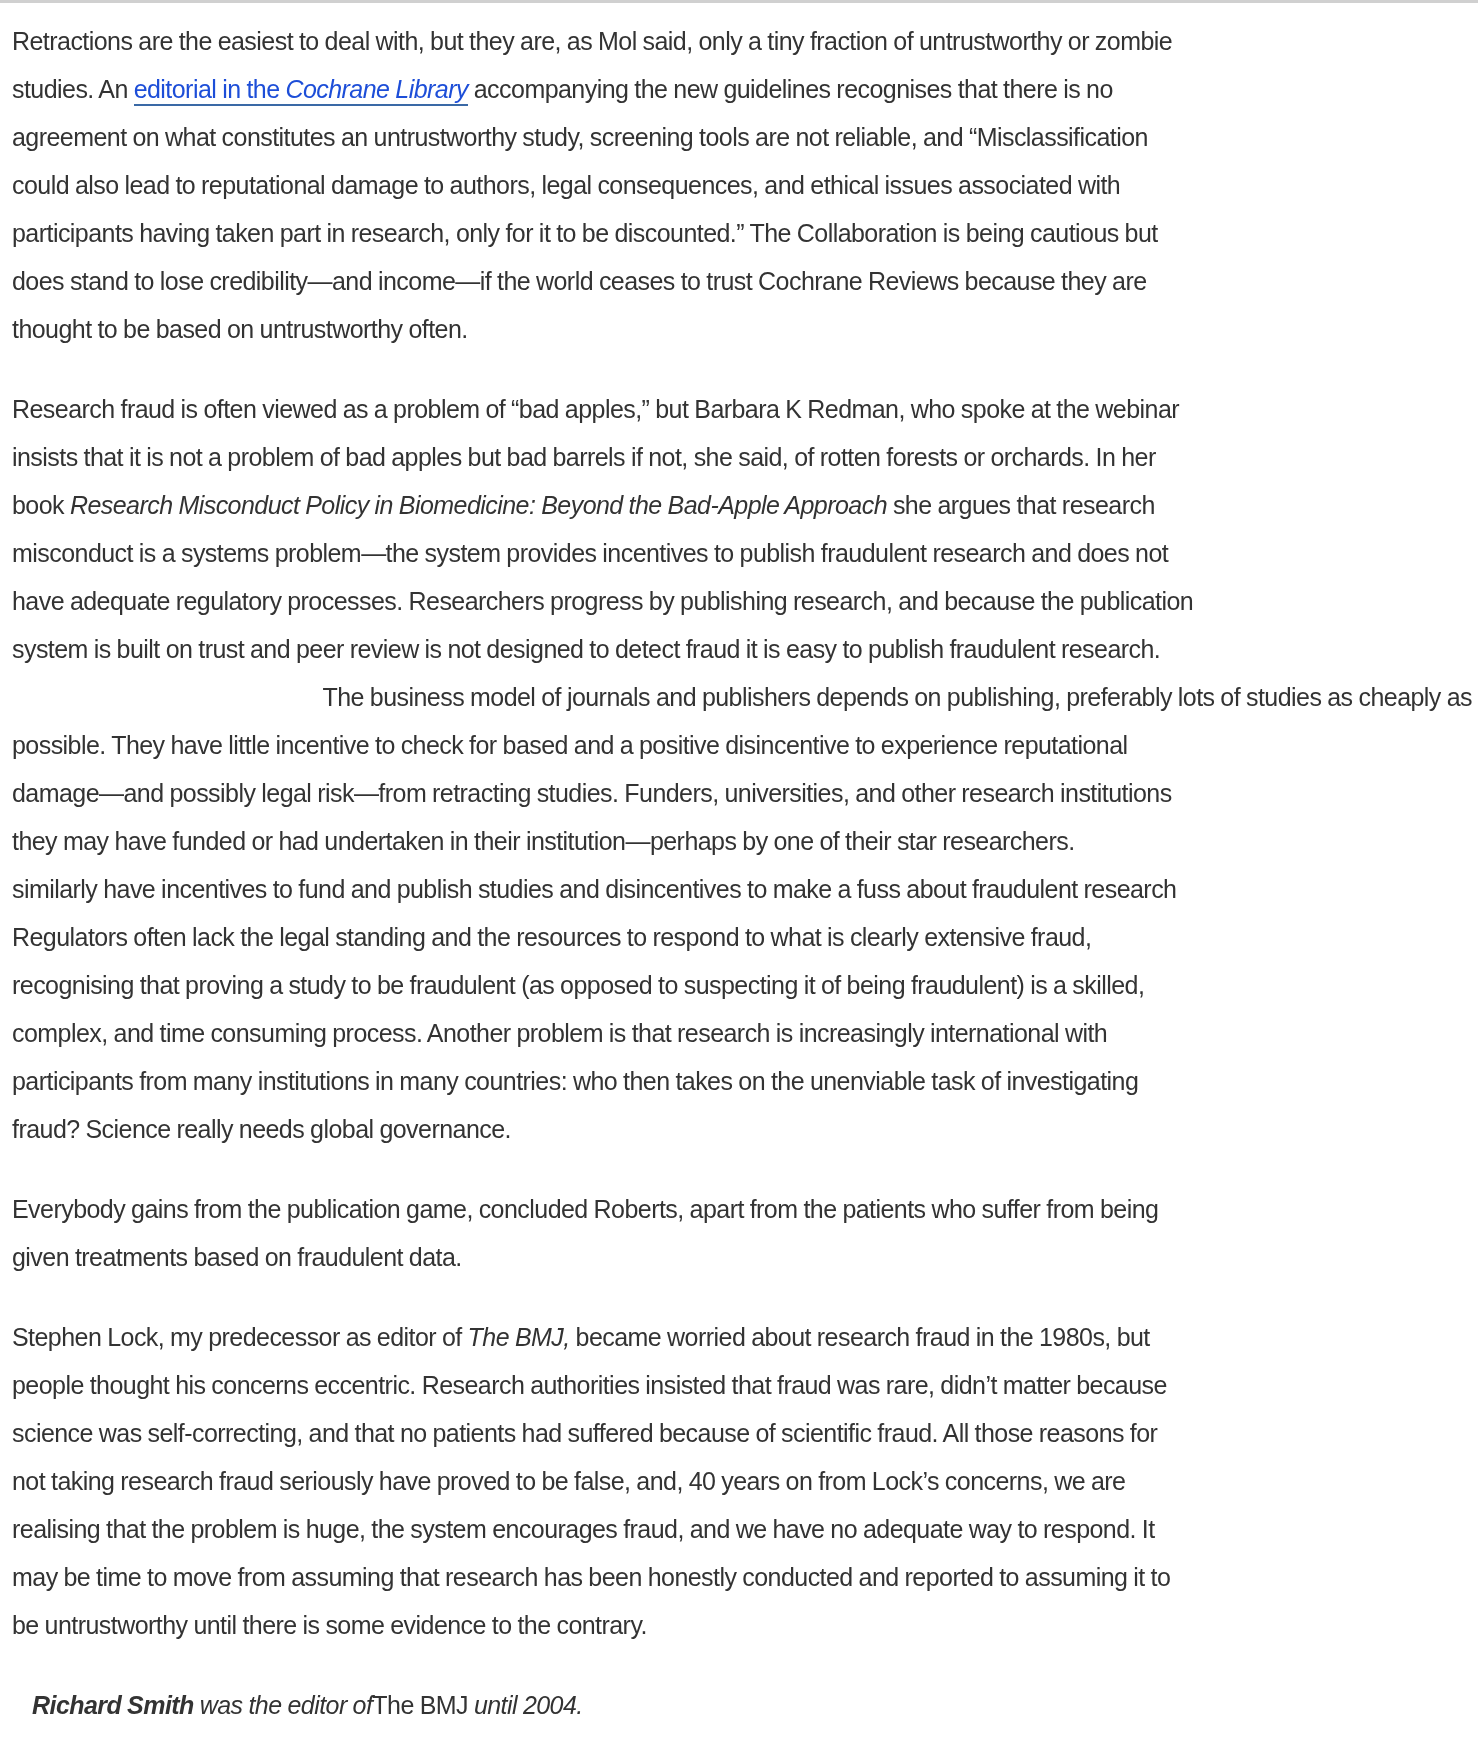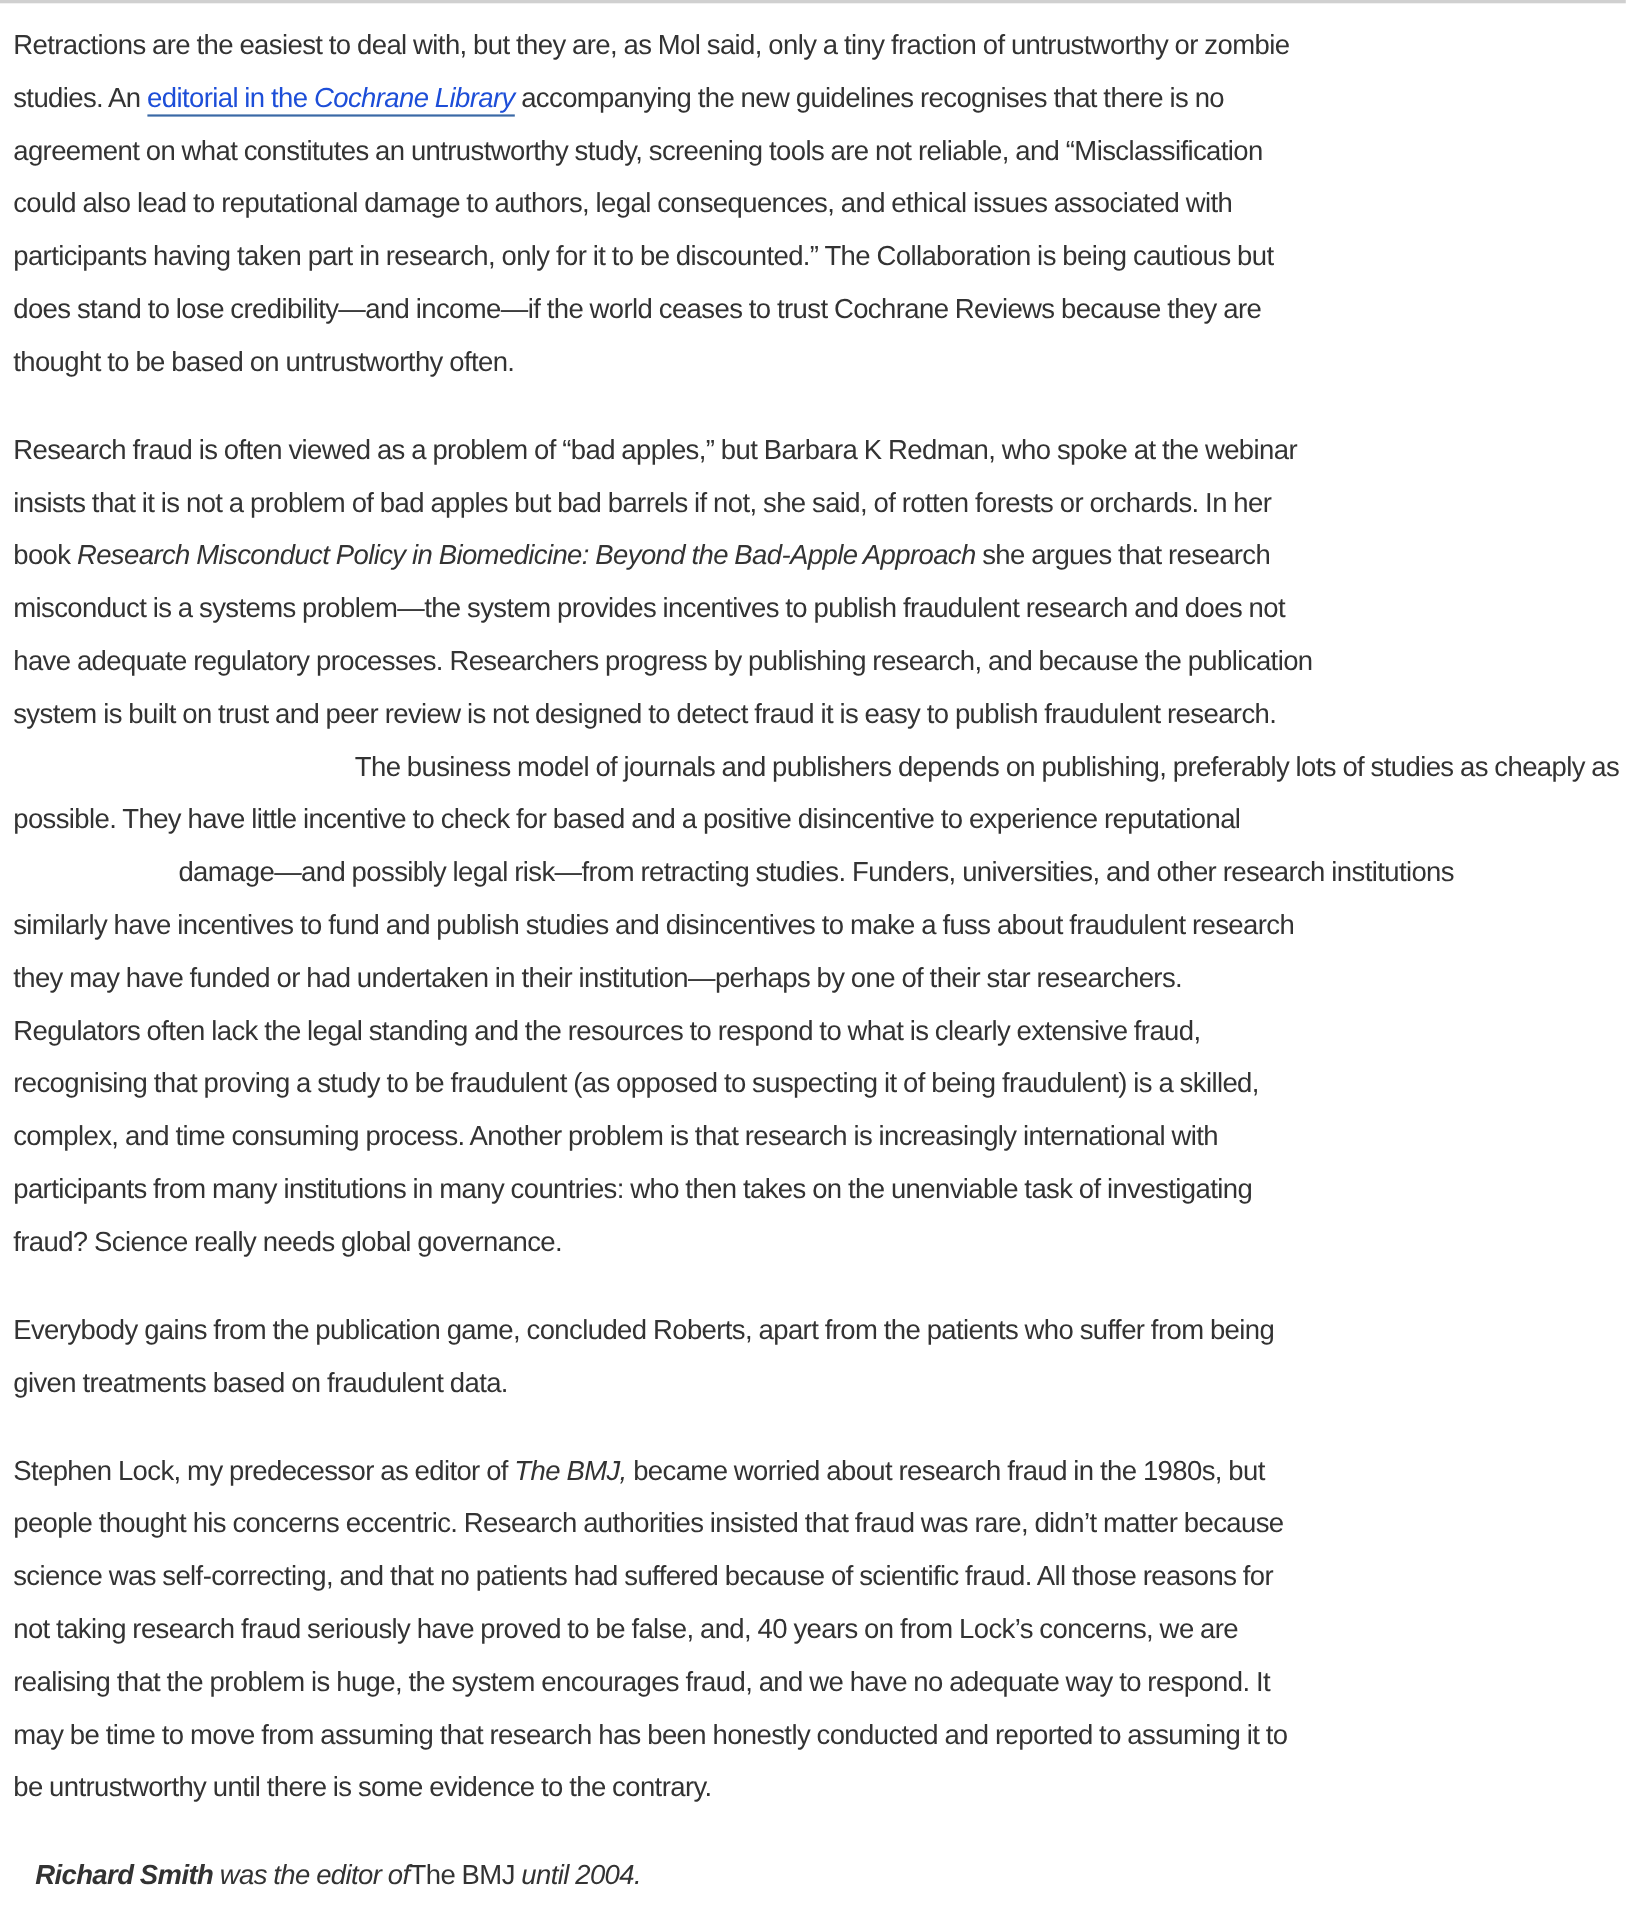--- a/index.html
+++ b/index.html
@@ -62,23 +62,23 @@
 
   <p class="para">
     <span class="line" style="display: block;">Research fraud is often viewed as a problem of “bad apples,” but Barbara K Redman, who spoke at the webinar</span>
     <span class="line" style="display: block;">insists that it is not a problem of bad apples but bad barrels if not, she said, of rotten forests or orchards. In her</span>
     <span class="line" style="display: block;"><span>book </span><em>Research Misconduct Policy in Biomedicine: Beyond the Bad-Apple Approach</em><span> she argues that research</span></span>
     <span class="line" style="display: block;">misconduct is a systems problem—the system provides incentives to publish fraudulent research and does not</span>
     <span class="line" style="display: block;">have adequate regulatory processes. Researchers progress by publishing research, and because the publication</span>
     <span class="line" style="display: block;">system is built on trust and peer review is not designed to detect fraud it is easy to publish fraudulent research.</span>
     <span class="line" style="display: block; text-align: right;">The business model of journals and publishers depends on publishing, preferably lots of studies as cheaply as</span>
     <span class="line" style="display: block;">possible. They have little incentive to check for based and a positive disincentive to experience reputational</span>
-    <span class="line" style="display: block; text-align: center;">damage—and possibly legal risk—from retracting studies. Funders, universities, and other research institutions</span>
+    <span class="line" style="display: block;">damage—and possibly legal risk—from retracting studies. Funders, universities, and other research institutions</span>
+    <span class="line" style="display: block;">they may have funded or had undertaken in their institution—perhaps by one of their star researchers.</span>
     <span class="line" style="display: block;">similarly have incentives to fund and publish studies and disincentives to make a fuss about fraudulent research</span>
-    <span class="line" style="display: block;">they may have funded or had undertaken in their institution—perhaps by one of their star researchers.</span>
     <span class="line" style="display: block;">Regulators often lack the legal standing and the resources to respond to what is clearly extensive fraud,</span>
     <span class="line" style="display: block;">recognising that proving a study to be fraudulent (as opposed to suspecting it of being fraudulent) is a skilled,</span>
     <span class="line" style="display: block;">complex, and time consuming process. Another problem is that research is increasingly international with</span>
     <span class="line" style="display: block;">participants from many institutions in many countries: who then takes on the unenviable task of investigating</span>
     <span class="line" style="display: block;">fraud? Science really needs global governance.</span>
   </p>
 
   <p class="para">
     <span class="line" style="display: block;">Everybody gains from the publication game, concluded Roberts, apart from the patients who suffer from being</span>
     <span class="line" style="display: block;">given treatments based on fraudulent data.</span>

